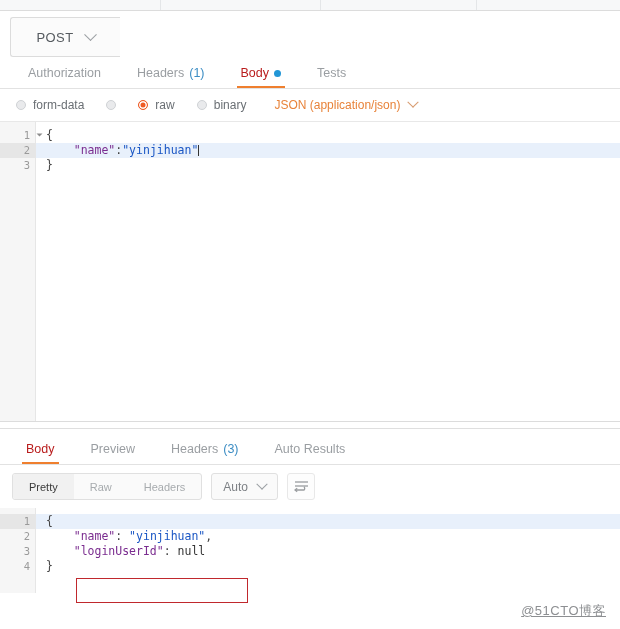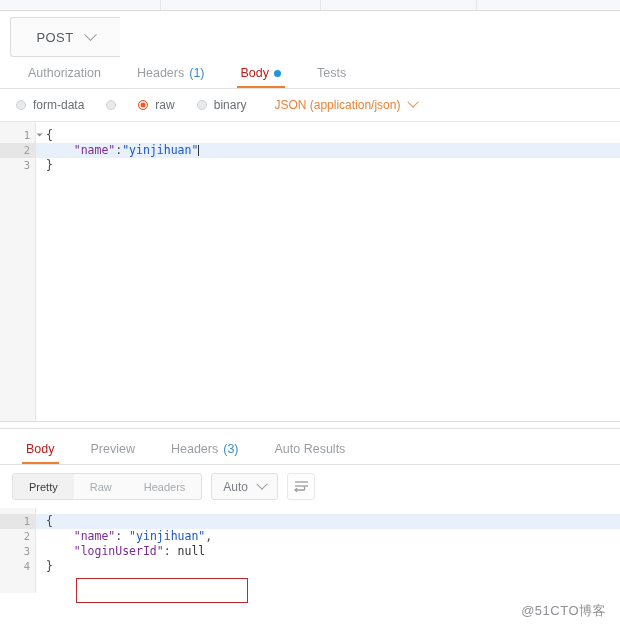--- a/index.html
+++ b/index.html
@@ -300,20 +300,21 @@
     pointer-events: none;
   }
 
   .watermark {
     position: absolute;
     right: 14px;
     bottom: 9px;
     font-size: 13px;
     color: #8d8f92;
     letter-spacing: 0.5px;
+    text-decoration: underline;
   }
 </style>
 </head>
 <body>
 
 <div class="top-strip">
   <div class="seam" style="left:160px"></div>
   <div class="seam" style="left:320px"></div>
   <div class="seam" style="left:476px"></div>
 </div>

